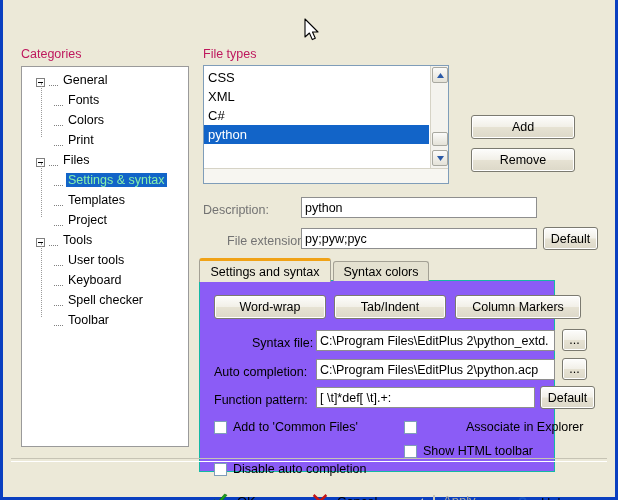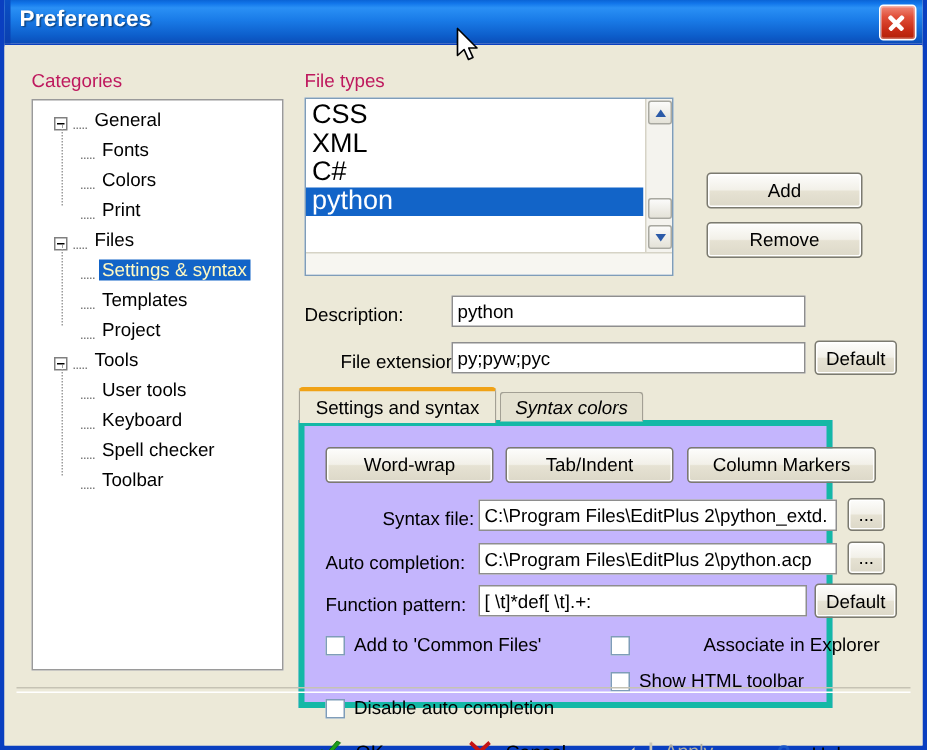--- a/index.html
+++ b/index.html
@@ -68,21 +68,21 @@
   
   .dlg-body {
     position: absolute;
     left: 0; right: 0; top: 31px; bottom: 0;
     background: #ece9d8;
   }
 
   
   .lbl {
     font-size: 12.5px;
-    color: #000000;
+    color: #737373;
     font-family: "Liberation Sans", sans-serif;
     white-space: nowrap;
   }
   .grp-title {
     position: absolute;
     font-size: 12.5px;
     color: #be185d;
   }
 
   .btn {
@@ -157,21 +157,21 @@
     width: 9px; height: 1px;
     border-top: 1px dotted #808080;
     margin-right: 3px;
     flex: 0 0 auto;
   }
   .tree-row.lvl0 { padding-left: 14px; }
   .tree-row.lvl1 { padding-left: 32px; }
   .tree-row .txt { padding: 0 2px; }
   .tree-row.selected .txt {
     background: #1264c8;
-    color: #fef9c3;
+    color: #86efac;
   }
   .tree-vline {
     position: absolute;
     width: 0;
     border-left: 1px dotted #9b9b9b;
   }
 
   
   #filetypes-label { left: 200px; top: 16px; }
   #filetypes-list {
@@ -179,23 +179,23 @@
     left: 200px; top: 34px;
     width: 246px; height: 119px;
     background: #ffffff;
     border: 1px solid #7f9db9;
     box-sizing: border-box;
     overflow: hidden;
   }
   .lt-row {
     height: 19px;
     display: flex;
-    align-items: flex-end;
+    align-items: center;
     padding-left: 4px;
-    font-size: 18px;
+    font-size: 13px;
     color: #000;
     white-space: nowrap;
     cursor: default;
   }
   .lt-row.selected { background: #1264c8; color: #ffffff; }
   .lt-inner {
     position: absolute;
     left: 0; top: 0; right: 19px; bottom: 15px;
     padding-top: 2px;
     overflow: hidden;
@@ -284,22 +284,22 @@
     border-radius: 3px 3px 0 0;
     z-index: 1;
     top: 2px;
     height: 20px;
   }
 
   #tab-panel {
     position: absolute;
     left: 196px; top: 249px;
     width: 356px; height: 192px;
-    background: #c4b5fd;
-    border: 4px solid #14b8a6;
+    background: #8b5cf6;
+    border: 1px solid #14b8a6;
     box-sizing: border-box;
   }
 
   #wordwrap-button  { position: absolute; left: 14px; top: 14px;  width: 112px; height: 24px; }
   #tabindent-button { position: absolute; left: 134px; top: 14px; width: 112px; height: 24px; }
   #colmarkers-button{ position: absolute; left: 255px; top: 14px; width: 126px; height: 24px; }
 
   .frow-label { position: absolute; font-size: 12.5px; color: #000; white-space: nowrap; }
   .frow-field { position: absolute; height: 21px; }
   .dots-btn   { position: absolute; width: 25px; height: 22px; }
@@ -370,25 +370,20 @@
     width: 18px; height: 26px;
     pointer-events: none;
     z-index: 99;
   }
 </style>
 </head>
 <body>
 
 <div class="window">
 
-  <div class="titlebar">
-    <div class="tb-left"></div>
-    <div class="title-text">Preferences</div>
-    <div class="close-btn"></div>
-  </div>
 
   <div class="dlg-body">
 
     <div id="categories-group">
       <div class="grp-title" id="categories-label">Categories</div>
       <div id="category-tree">
           <div class="tree-row lvl0">
             <span class="tg"></span>
             <span class="dash"></span>
             <span class="txt">General</span>
@@ -489,21 +484,21 @@
 
     <div class="lbl" id="description-label">Description:</div>
     <div class="txtfield" id="description-input">python</div>
 
     <div class="lbl" id="extensions-label">File extensions:</div>
     <div class="txtfield" id="extensions-input">py;pyw;pyc</div>
     <div class="btn" id="extensions-default-btn">Default</div>
 
     <div id="tab-strip">
       <div class="tab active" id="tab-settings" style="left:0px;width:132px;">Settings and syntax</div>
-      <div class="tab inactive" id="tab-colors" style="left:134px;width:96px;font-style:italic;">Syntax colors</div>
+      <div class="tab inactive" id="tab-colors" style="left:134px;width:96px;">Syntax colors</div>
     </div>
 
     <div id="tab-panel">
 
       <div class="btn" id="wordwrap-button">Word-wrap</div>
       <div class="btn" id="tabindent-button">Tab/Indent</div>
       <div class="btn" id="colmarkers-button">Column Markers</div>
 
       <div class="frow-label" id="syntaxfile-label">Syntax file:</div>
       <div class="txtfield frow-field" id="syntaxfile-input">C:\Program Files\EditPlus 2\python_extd.</div>

